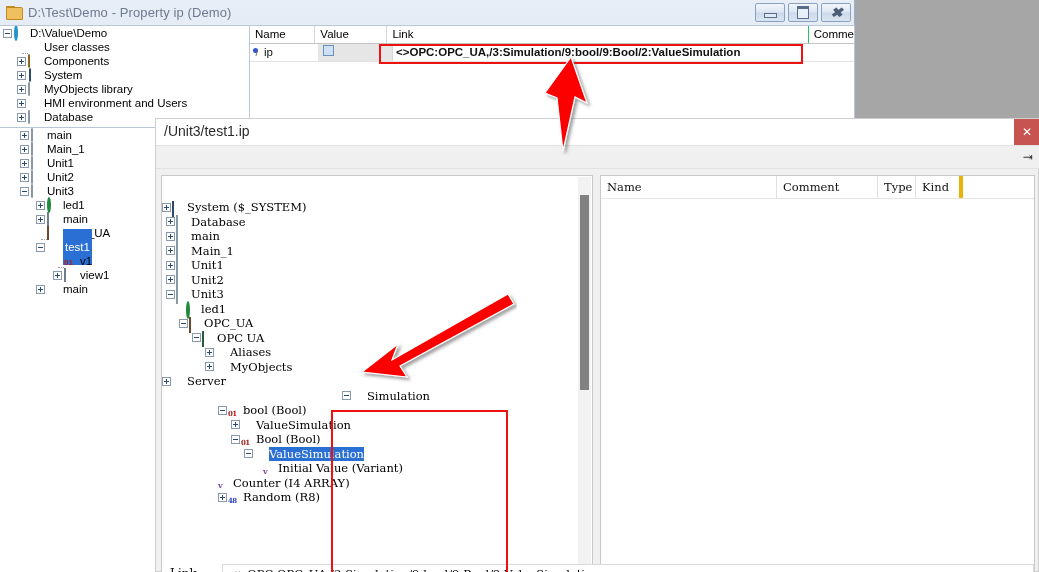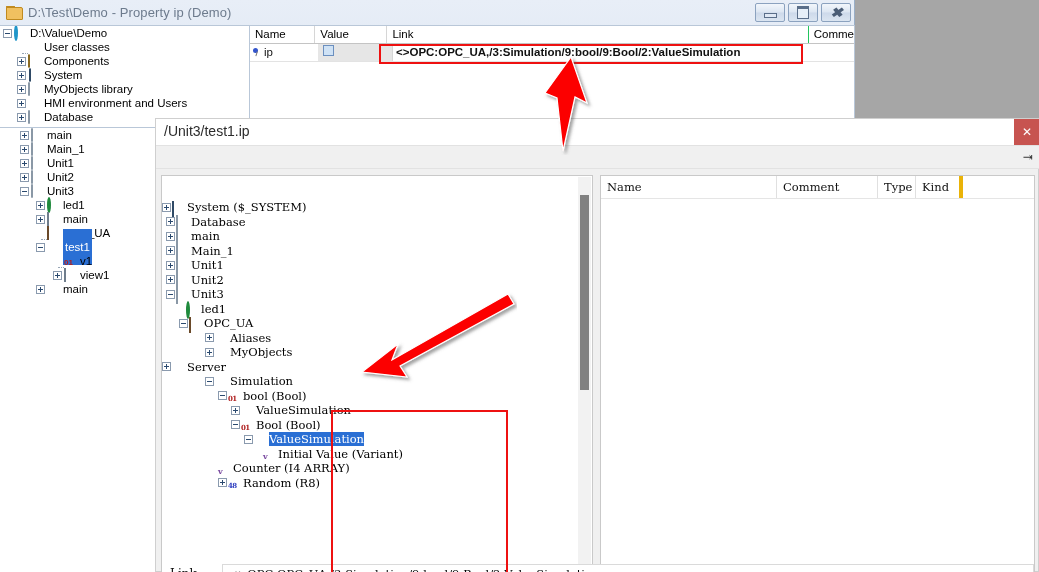--- a/index.html
+++ b/index.html
@@ -449,36 +449,41 @@
       </div>
       <div class="dtree-row" style="padding-left:24px;">
         <span class="dicon"><span class="di-led"></span></span>
         <span>led1</span>
       </div>
       <div class="dtree-row" style="padding-left:17px;">
         <span class="dtwist"></span>
         <span class="dicon"><span class="di-opc"></span></span>
         <span>OPC_UA</span>
       </div>
+      <div class="dtree-row" style="padding-left:30px;">
+        <span class="dtwist"></span>
+        <span class="dicon"><span class="di-opc2"></span></span>
+        <span>OPC UA</span>
+      </div>
       <div class="dtree-row" style="padding-left:43px;">
         <span class="dtwist plus"></span>
         <span class="dicon"><span class="di-node"></span></span>
         <span>Aliases</span>
       </div>
       <div class="dtree-row" style="padding-left:43px;text-align:right;">
         <span class="dtwist plus"></span>
         <span class="dicon"><span class="di-node"></span></span>
         <span>MyObjects</span>
       </div>
       <div class="dtree-row" style="">
         <span class="dtwist plus"></span>
         <span class="dicon"><span class="di-node"></span></span>
         <span>Server</span>
       </div>
-      <div class="dtree-row" style="padding-left:43px;">
+      <div class="dtree-row" style="padding-left:43px;justify-content:center;">
         <span class="dtwist"></span>
         <span class="dicon"><span class="di-node"></span></span>
         <span>Simulation</span>
       </div>
       <div class="dtree-row" style="padding-left:56px;">
         <span class="dtwist"></span>
         <span class="dicon"><span class="di-bool">01</span></span>
         <span>bool (Bool)</span>
       </div>
       <div class="dtree-row" style="padding-left:69px;">

